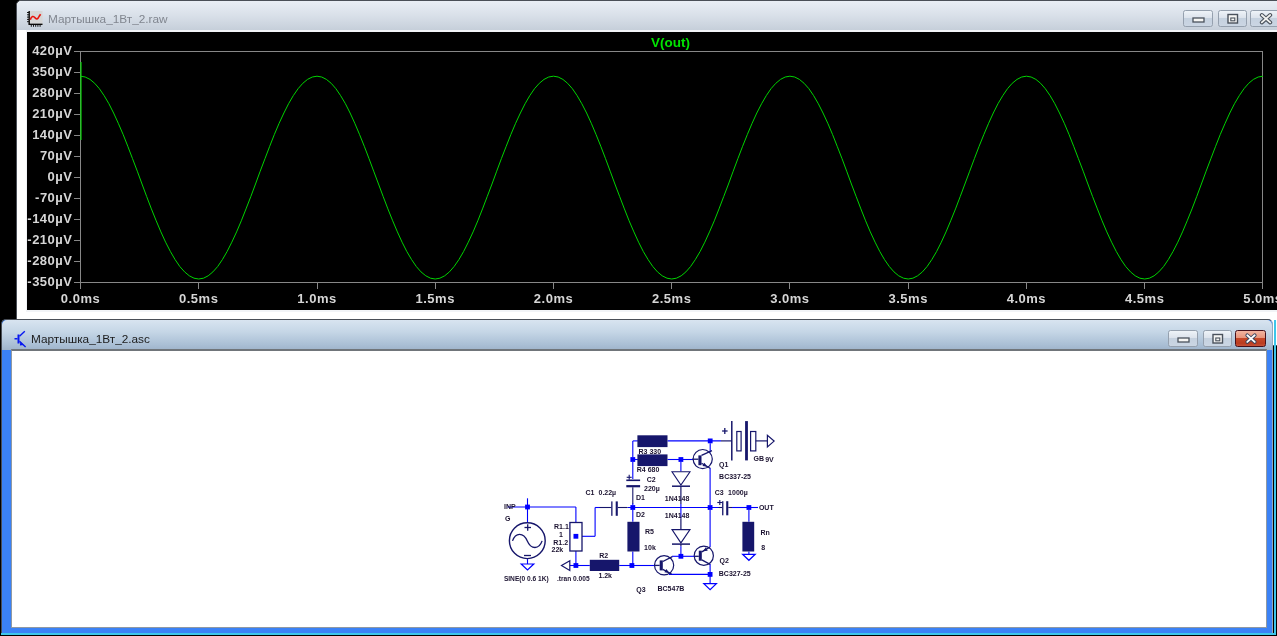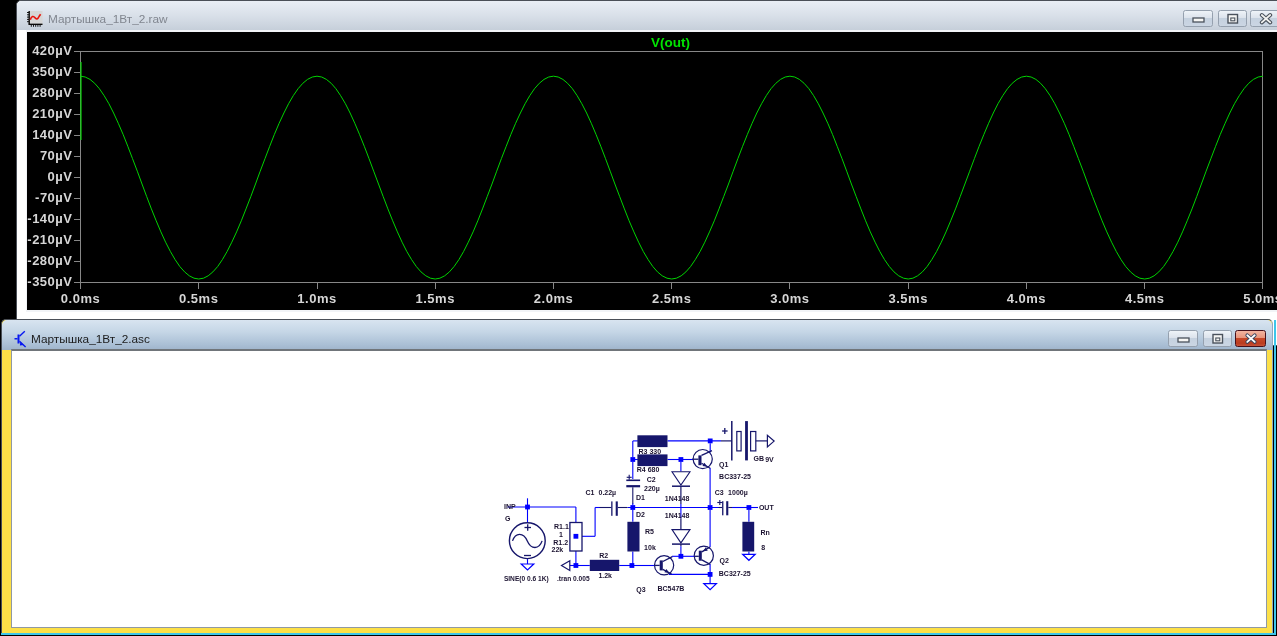--- a/index.html
+++ b/index.html
@@ -97,21 +97,21 @@
         <text x="892.7" y="302.5" text-anchor="middle">3.5ms</text>
         <text x="1010.9" y="302.5" text-anchor="middle">4.0ms</text>
         <text x="1129.2" y="302.5" text-anchor="middle">4.5ms</text>
         <text x="1247.4" y="302.5" text-anchor="middle">5.0ms</text>
       </g>
     <polyline points="65.0,76.2 69.7,77.0 74.5,79.4 79.2,83.3 83.9,88.7 88.6,95.6 93.4,103.7 98.1,113.0 102.8,123.3 107.6,134.4 112.3,146.3 117.0,158.6 121.8,171.2 126.5,184.0 131.2,196.6 135.9,208.9 140.7,220.8 145.4,231.9 150.1,242.2 154.9,251.5 159.6,259.6 164.3,266.5 169.1,271.9 173.8,275.8 178.5,278.2 183.2,279.0 188.0,278.2 192.7,275.8 197.4,271.9 202.2,266.5 206.9,259.6 211.6,251.5 216.3,242.2 221.1,231.9 225.8,220.8 230.5,208.9 235.3,196.6 240.0,184.0 244.7,171.2 249.5,158.6 254.2,146.3 258.9,134.4 263.6,123.3 268.4,113.0 273.1,103.7 277.8,95.6 282.6,88.7 287.3,83.3 292.0,79.4 296.8,77.0 301.5,76.2 306.2,77.0 310.9,79.4 315.7,83.3 320.4,88.7 325.1,95.6 329.9,103.7 334.6,113.0 339.3,123.3 344.0,134.4 348.8,146.3 353.5,158.6 358.2,171.2 363.0,184.0 367.7,196.6 372.4,208.9 377.2,220.8 381.9,231.9 386.6,242.2 391.3,251.5 396.1,259.6 400.8,266.5 405.5,271.9 410.3,275.8 415.0,278.2 419.7,279.0 424.4,278.2 429.2,275.8 433.9,271.9 438.6,266.5 443.4,259.6 448.1,251.5 452.8,242.2 457.6,231.9 462.3,220.8 467.0,208.9 471.7,196.6 476.5,184.0 481.2,171.2 485.9,158.6 490.7,146.3 495.4,134.4 500.1,123.3 504.9,113.0 509.6,103.7 514.3,95.6 519.0,88.7 523.8,83.3 528.5,79.4 533.2,77.0 538.0,76.2 542.7,77.0 547.4,79.4 552.1,83.3 556.9,88.7 561.6,95.6 566.3,103.7 571.1,113.0 575.8,123.3 580.5,134.4 585.3,146.3 590.0,158.6 594.7,171.2 599.4,184.0 604.2,196.6 608.9,208.9 613.6,220.8 618.4,231.9 623.1,242.2 627.8,251.5 632.6,259.6 637.3,266.5 642.0,271.9 646.7,275.8 651.5,278.2 656.2,279.0 660.9,278.2 665.7,275.8 670.4,271.9 675.1,266.5 679.8,259.6 684.6,251.5 689.3,242.2 694.0,231.9 698.8,220.8 703.5,208.9 708.2,196.6 713.0,184.0 717.7,171.2 722.4,158.6 727.1,146.3 731.9,134.4 736.6,123.3 741.3,113.0 746.1,103.7 750.8,95.6 755.5,88.7 760.3,83.3 765.0,79.4 769.7,77.0 774.4,76.2 779.2,77.0 783.9,79.4 788.6,83.3 793.4,88.7 798.1,95.6 802.8,103.7 807.5,113.0 812.3,123.3 817.0,134.4 821.7,146.3 826.5,158.6 831.2,171.2 835.9,184.0 840.7,196.6 845.4,208.9 850.1,220.8 854.8,231.9 859.6,242.2 864.3,251.5 869.0,259.6 873.8,266.5 878.5,271.9 883.2,275.8 888.0,278.2 892.7,279.0 897.4,278.2 902.1,275.8 906.9,271.9 911.6,266.5 916.3,259.6 921.1,251.5 925.8,242.2 930.5,231.9 935.2,220.8 940.0,208.9 944.7,196.6 949.4,184.0 954.2,171.2 958.9,158.6 963.6,146.3 968.4,134.4 973.1,123.3 977.8,113.0 982.5,103.7 987.3,95.6 992.0,88.7 996.7,83.3 1001.5,79.4 1006.2,77.0 1010.9,76.2 1015.6,77.0 1020.4,79.4 1025.1,83.3 1029.8,88.7 1034.6,95.6 1039.3,103.7 1044.0,113.0 1048.8,123.3 1053.5,134.4 1058.2,146.3 1062.9,158.6 1067.7,171.2 1072.4,184.0 1077.1,196.6 1081.9,208.9 1086.6,220.8 1091.3,231.9 1096.1,242.2 1100.8,251.5 1105.5,259.6 1110.2,266.5 1115.0,271.9 1119.7,275.8 1124.4,278.2 1129.2,279.0 1133.9,278.2 1138.6,275.8 1143.3,271.9 1148.1,266.5 1152.8,259.6 1157.5,251.5 1162.3,242.2 1167.0,231.9 1171.7,220.8 1176.5,208.9 1181.2,196.6 1185.9,184.0 1190.6,171.2 1195.4,158.6 1200.1,146.3 1204.8,134.4 1209.6,123.3 1214.3,113.0 1219.0,103.7 1223.8,95.6 1228.5,88.7 1233.2,83.3 1237.9,79.4 1242.7,77.0 1247.4,76.2" fill="none" stroke="#00d400" stroke-width="1"></polyline>
     <line x1="65.5" y1="62" x2="65.5" y2="140" stroke="#00d400" stroke-width="1.2"></line>
   </svg>
 </div>
 
-<div class="win" style="left:1px;top:319px;width:1271.5px;height:315.5px;border-radius:5px 5px 0 0;border-right-color:#93a9bd;border-bottom-color:#93a9bd;background:#fde047">
+<div class="win" style="left:1px;top:319px;width:1271.5px;height:315.5px;border-radius:5px 5px 0 0;border-right-color:#93a9bd;border-bottom-color:#93a9bd;background:#3b82f6">
   <div style="position:absolute;left:0;top:0;width:100%;height:29.5px;border-radius:5px 5px 0 0;background:linear-gradient(#d8e4f0,#c5d6e6 40%,#aabfd5 82%,#9fb4cb)"></div>
   <svg style="position:absolute;left:12px;top:9.5px" width="14" height="18" viewBox="0 0 14 18">
     <rect x="3.5" y="4.5" width="2" height="9" fill="#0818f0"></rect>
     <g stroke="#0818f0" stroke-width="1.4" fill="none">
       <path d="M0.5,8.8 L3.5,8.8 M5.5,6.2 L10.8,1.3 M5.5,11.3 L11.6,16.9"></path>
     </g>
     <path d="M9.7,14.9 L6.3,11.7 L5.9,15.6 Z" fill="#0818f0"></path>
   </svg>
   <div style="position:absolute;left:29px;top:11.5px;font-size:11.8px;color:#1c1c1c">Мартышка_1Вт_2.asc</div>
   <div class="tbtn" style="left:1166px;top:9.5px;width:30px">

